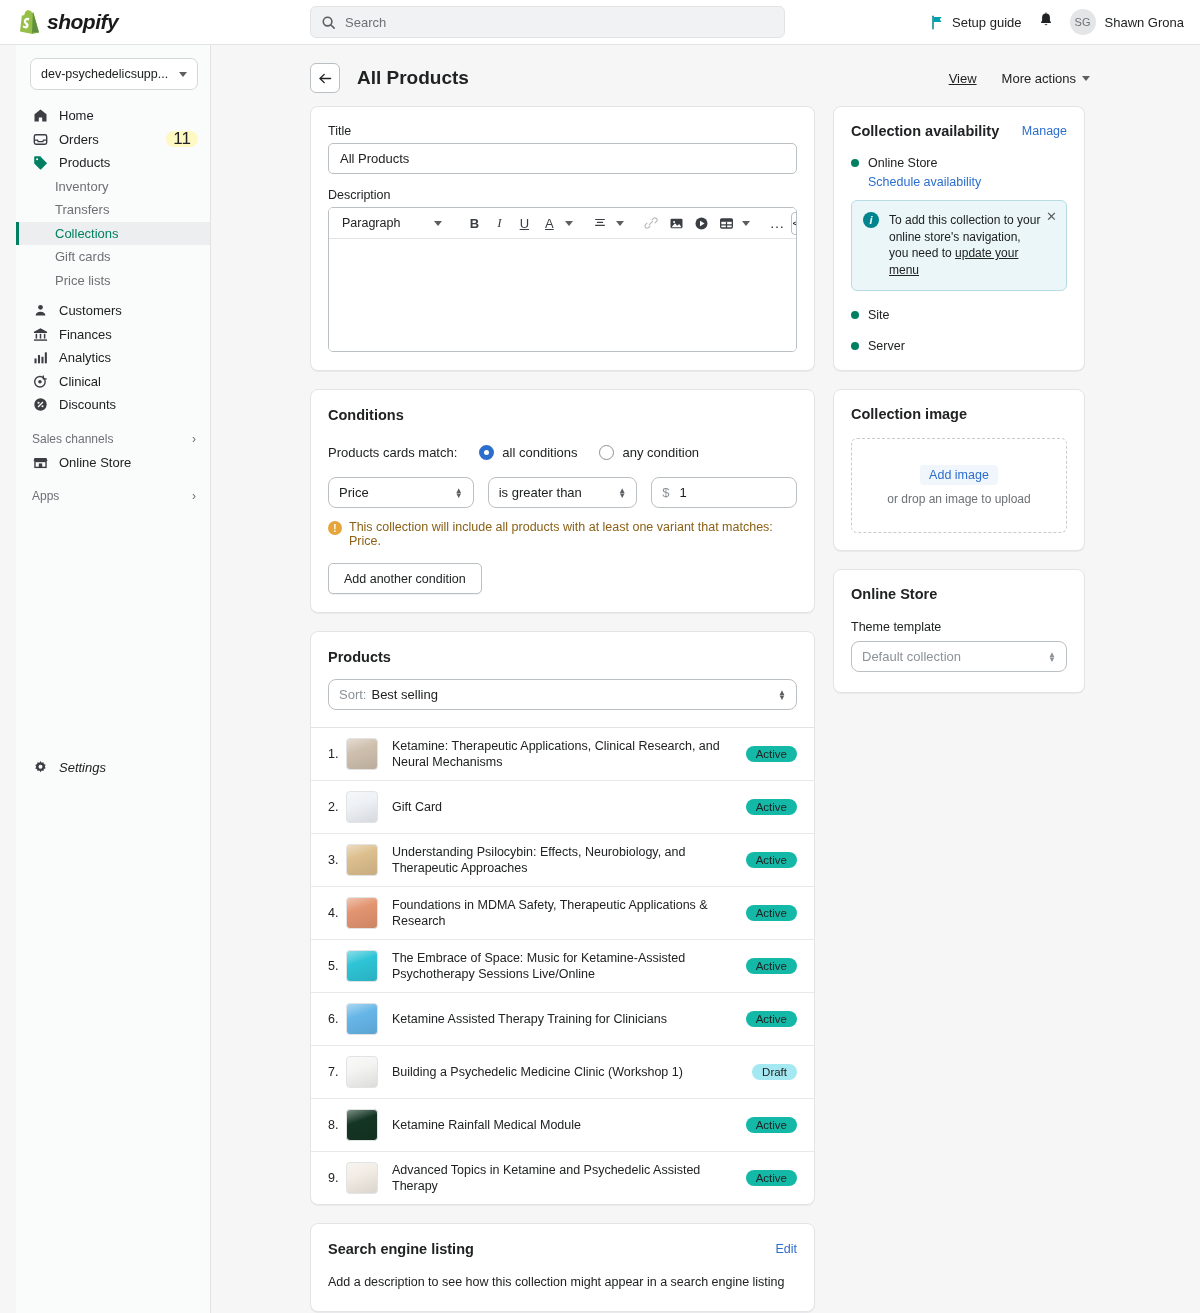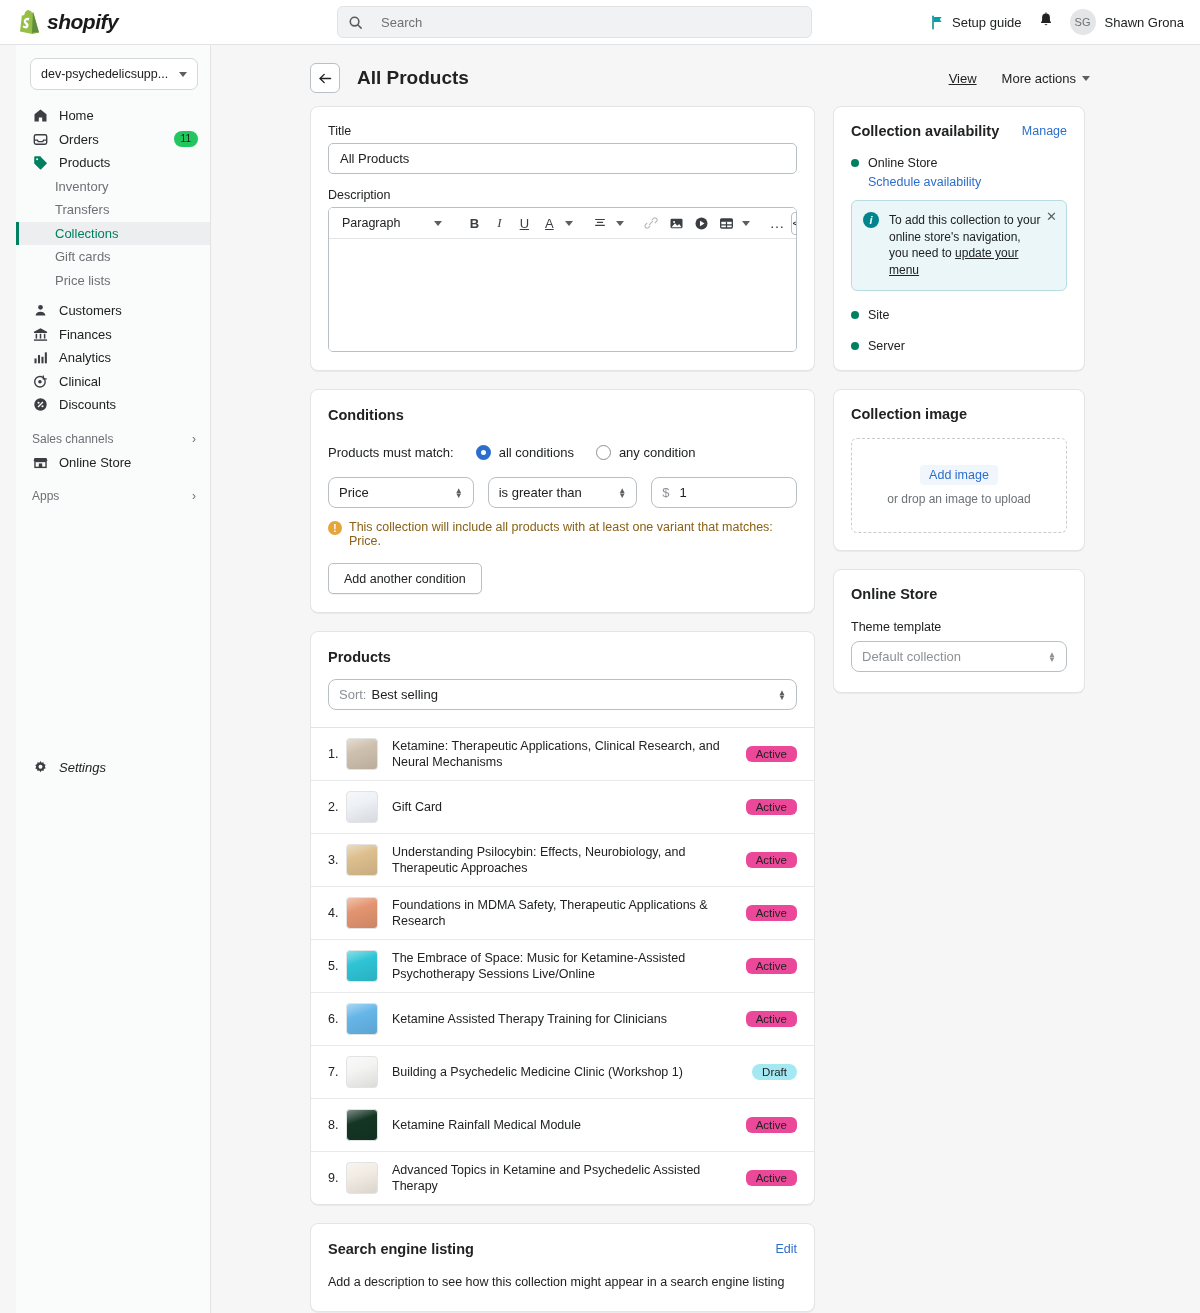--- a/index.html
+++ b/index.html
@@ -14,21 +14,21 @@
   .topbar {
     height: 45px; background: #ffffff; border-bottom: 1px solid #e1e3e5;
     display: flex; align-items: center; position: relative;
   }
   .logo-wrap { width: 195px; display: flex; align-items: center; padding-left: 18px; gap: 7px; }
   .logo-bag { width: 22px; height: 24px; flex: 0 0 auto; }
   .logo-text { font-size: 21px; font-weight: 700; font-style: italic; letter-spacing: -0.5px; color: #1a1a1a; }
   .search-box {
     position: absolute; left: 310px; width: 475px; height: 32px;
     background: #f1f2f3; border: 1px solid #e1e3e5; border-radius: 6px;
-    display: flex; align-items: center; padding: 0 10px; gap: 18px; cursor: text; margin-left: 27px;
+    display: flex; align-items: center; padding: 0 10px; gap: 9px; cursor: text;
   }
   .search-box .ph { font-size: 13px; color: #6d7175; }
   .topright { position: absolute; right: 16px; display: flex; align-items: center; gap: 16px; }
   .setup-guide { display: flex; align-items: center; gap: 7px; font-size: 13px; color: #202223; cursor: pointer; }
   .avatar {
     width: 26px; height: 26px; border-radius: 50%; background: #e4e5e7; color: #6d7175;
     font-size: 11px; display: flex; align-items: center; justify-content: center; font-weight: 500;
   }
   .uname { font-size: 13px; color: #202223; }
 
@@ -51,21 +51,21 @@
   .nav-item .ic { width: 17px; height: 17px; flex: 0 0 17px; display: flex; align-items: center; justify-content: center; }
   .nav-sub { height: 23.5px; display: flex; align-items: center; padding-left: 39px; font-size: 13px; color: #6d7175; cursor: pointer; }
   .nav-sub.active {
     background: #edeeef; color: #008060; font-weight: 500;
   }
   .nav-sub.active::before {
     content: ""; position: absolute; left: 0; width: 3px; height: 23.5px; background: #008060;
   }
   .nav-sub-wrap { position: relative; }
   .badge-count {
-    margin-left: auto; background: #22c55e; color: #202223; font-size: 10px;
+    margin-left: auto; background: #fef9c3; color: #202223; font-size: 17px;
     border-radius: 9px; padding: 1px 7px; line-height: 14px;
   }
   .nav-group-head {
     display: flex; align-items: center; padding: 0 14px 0 16px; height: 24px;
     font-size: 12px; color: #6d7175; cursor: pointer; margin-top: 10px;
   }
   .chev-r { margin-left: auto; color: #6d7175; font-size: 12px; }
   .settings-row { position: absolute; bottom: 534px; left: 0; width: 100%; font-style: italic; }
 
   
@@ -146,21 +146,21 @@
     display: flex; align-items: center; padding: 10px 17px 10px 17px;
     border-bottom: 1px solid #e8e9ea; min-height: 46px;
   }
   .prow:last-child { border-bottom: none; }
   .pnum { width: 18px; font-size: 12.5px; color: #202223; flex: 0 0 18px; }
   .pthumb { width: 32px; height: 32px; border-radius: 4px; border: 1px solid #e1e3e5; flex: 0 0 32px; margin-right: 14px; overflow: hidden; }
   .ptitle { font-size: 12.5px; color: #202223; line-height: 16px; flex: 1 1 auto; padding-right: 12px; }
   .status {
     font-size: 11.5px; border-radius: 11px; padding: 2px 10px; flex: 0 0 auto;
   }
-  .st-active { background: #ec4899; color: #202223; border-radius: 6px; }
+  .st-active { background: #14b8a6; color: #202223; }
   .st-draft { background: #a4e8f2; color: #202223; }
 
   
   .seo-head { display: flex; align-items: center; }
   .edit-link { margin-left: auto; font-size: 12.5px; color: #2c6ecb; cursor: pointer; }
   .seo-body { font-size: 12.5px; color: #202223; margin-top: 18px; }
 
   
   .rcard { background: #fff; border: 1px solid #e3e4e5; border-radius: 8px; box-shadow: 0 1px 0 rgba(22,29,37,.05); margin-bottom: 18px; }
   .rpad { padding: 16px 17px 17px 17px; }
@@ -467,21 +467,21 @@
             </div>
             <div class="editor-body"></div>
           </div>
         </div>
       </div>
 
       <div class="card">
         <div class="card-pad">
           <div class="card-title">Conditions</div>
           <div class="cond-row-match">
-            <span>Products must match:</span>
+            <span>Products cards match:</span>
             <span class="radio-wrap">
               <span class="radio on"></span>
               <span>all conditions</span>
             </span>
             <span class="radio-wrap">
               <span class="radio"></span>
               <span>any condition</span>
             </span>
           </div>
 

